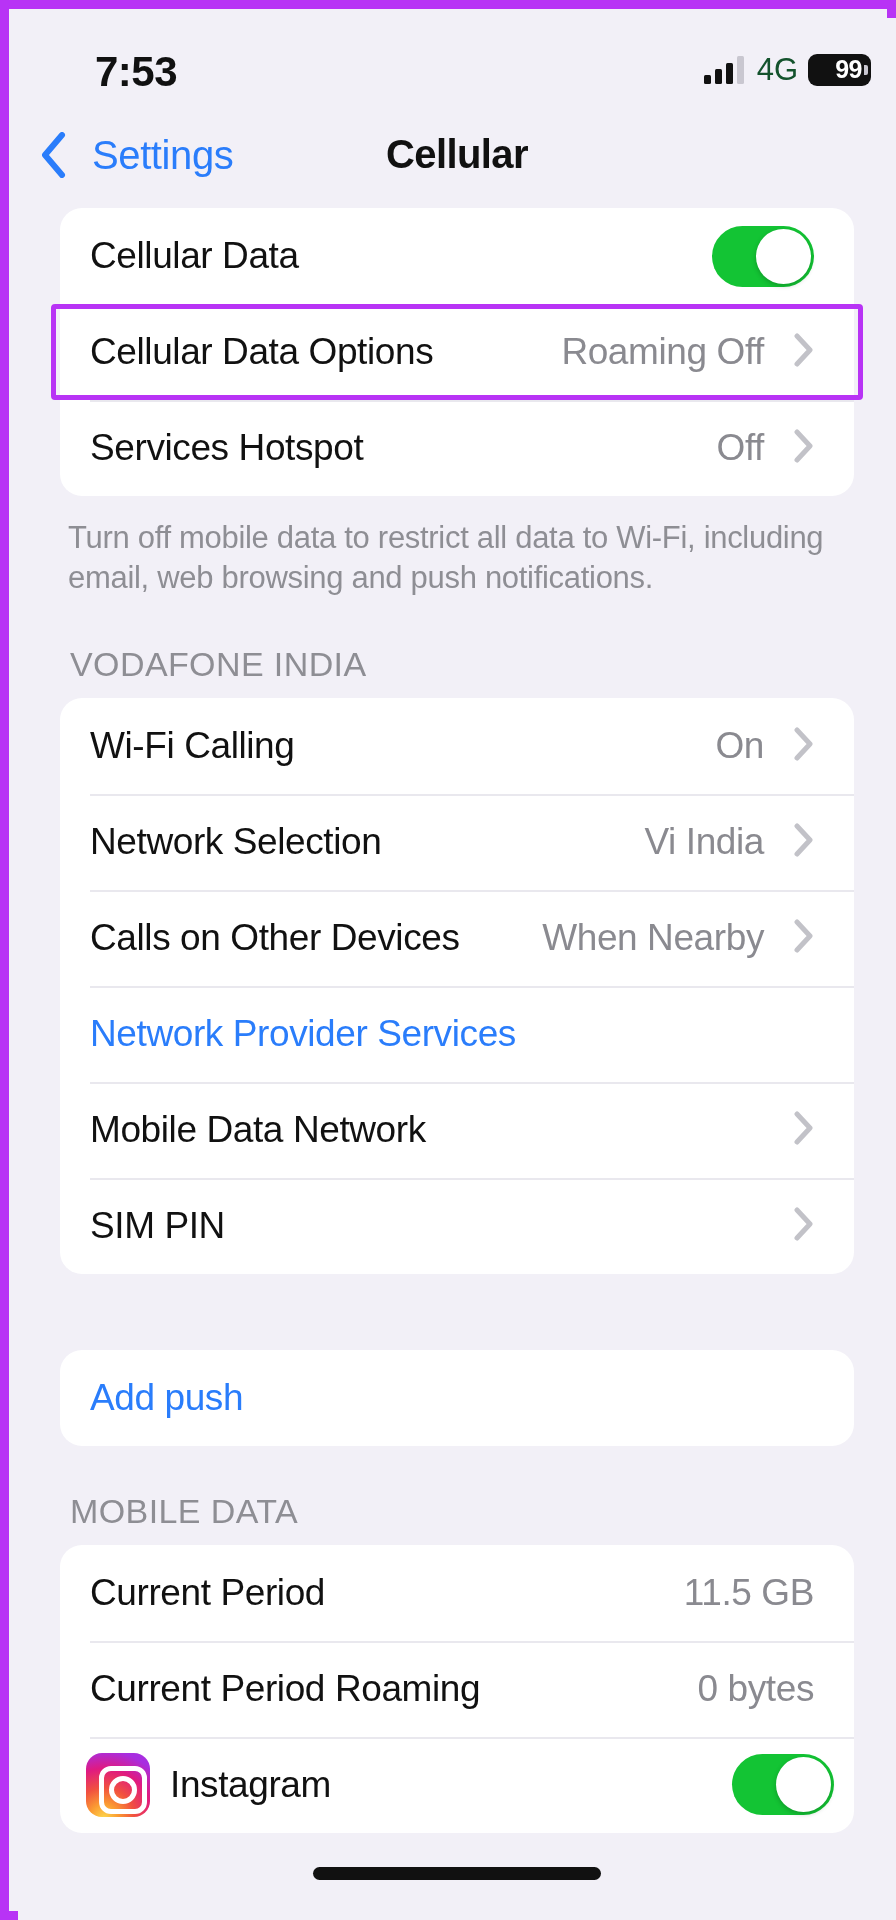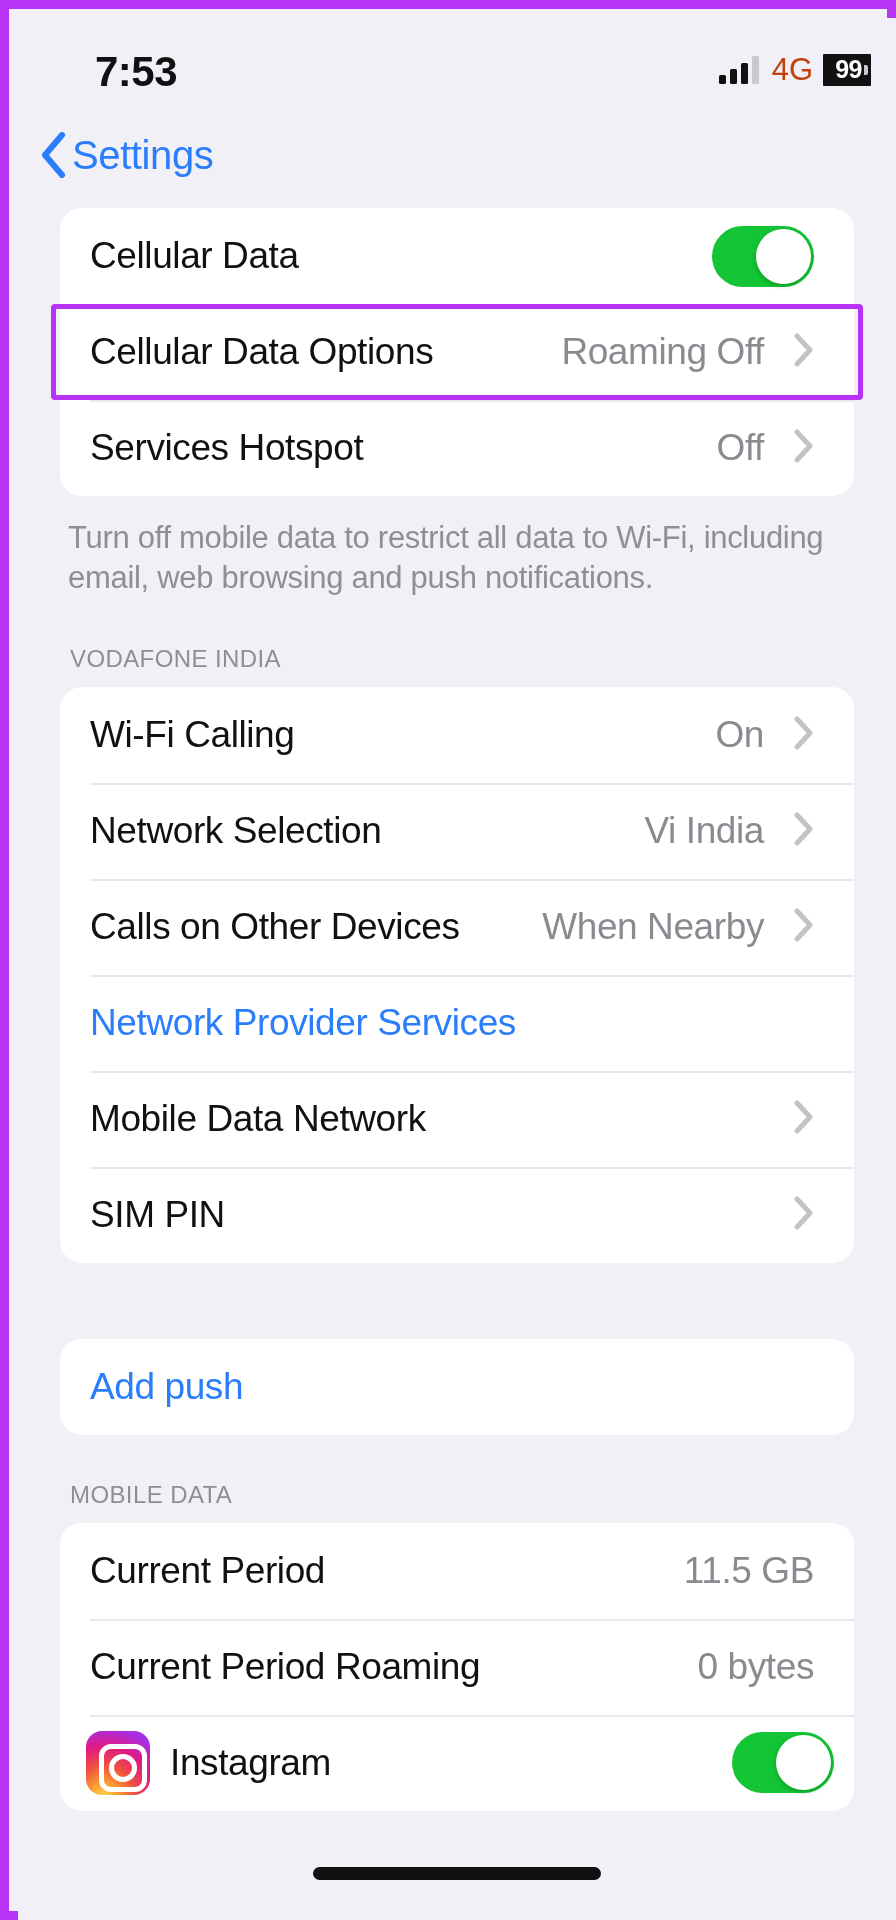--- a/index.html
+++ b/index.html
@@ -35,47 +35,47 @@
     position:absolute; right:28px; top:34px;
     display:flex; align-items:center; gap:10px;
   }
   .bars { display:flex; align-items:flex-end; gap:4px; height:28px; }
   .bar { width:7px; background:#111; border-radius:1.5px; }
   .bar.b1 { height:9px; }
   .bar.b2 { height:15px; }
   .bar.b3 { height:21px; }
   .bar.b4 { height:28px; background:#c9c7d0; }
   #net-type {
-    font-size:31px; font-weight:500; color:#c2410c; letter-spacing:0px;
+    font-size:31px; font-weight:500; color:#14532d; letter-spacing:0px;
     margin-left:3px;
   }
   #battery {
     background:#111; color:#fff;
     font-size:25px; font-weight:700;
-    border-radius:1px;
-    padding:3px 9px 4px 12px;
+    border-radius:9px;
+    padding:3px 9px 4px 27px;
     line-height:1;
     letter-spacing:-0.5px;
   }
   #battery-tip {
     width:4px;height:10px;background:#c9c7d0;border-radius:0 2px 2px 0;
     margin-left:-7px;
   }
   
   #navbar {
     position:absolute; left:0; top:104px; width:100%; height:86px;
   }
   #back {
     position:absolute; left:22px; top:10px;
     display:flex; align-items:center; gap:6px;
     cursor:pointer;
   }
   #back svg { display:block; }
   #back-label {
-    font-size:40px; color:#2a7dfb; letter-spacing:-0.4px;
+    font-size:40px; color:#2a7dfb; letter-spacing:-0.4px;margin-left:20px;
   }
   #nav-title {
     position:absolute; left:0; top:10px; width:100%;
     text-align:center;
     font-size:40px; font-weight:700; color:#111;
     letter-spacing:-0.6px;
   }
   
   #content {
     position:absolute; left:0; top:190px; width:100%; bottom:0;
@@ -127,21 +127,21 @@
   }
   
   .footnote {
     margin:22px 46px 0 50px;
     font-size:31px; line-height:1.3;
     color:#8e8e94; letter-spacing:-0.3px;
   }
   
   .sec-header {
     margin:46px 0 14px 52px;
-    font-size:24px; color:#8e8e94;
+    font-size:34px; color:#8e8e94;
     letter-spacing:0.4px;
   }
   
   #highlight {
     position:absolute;
     left:33px; top:0;
     width:812px; height:96px;
     border:5px solid #b833f5;
     border-radius:4px;
     pointer-events:none;
@@ -210,20 +210,21 @@
 
   <div id="navbar">
     <div id="back">
       <span>
         <svg width="26" height="46" viewBox="0 0 26 46" fill="none">
           <path d="M22 3 L5 23 L22 43" stroke="#2a7dfb" stroke-width="6" stroke-linecap="round" stroke-linejoin="round"></path>
         </svg>
       </span>
       <span id="back-label">Settings</span>
     </div>
+    <div id="nav-title">Cellular</div>
   </div>
 
   <div id="content">
 
     <div style="position:relative;">
       <div class="card">
 
         <div class="row">
           <span class="row-label">Cellular Data</span>
           <span class="row-right">

